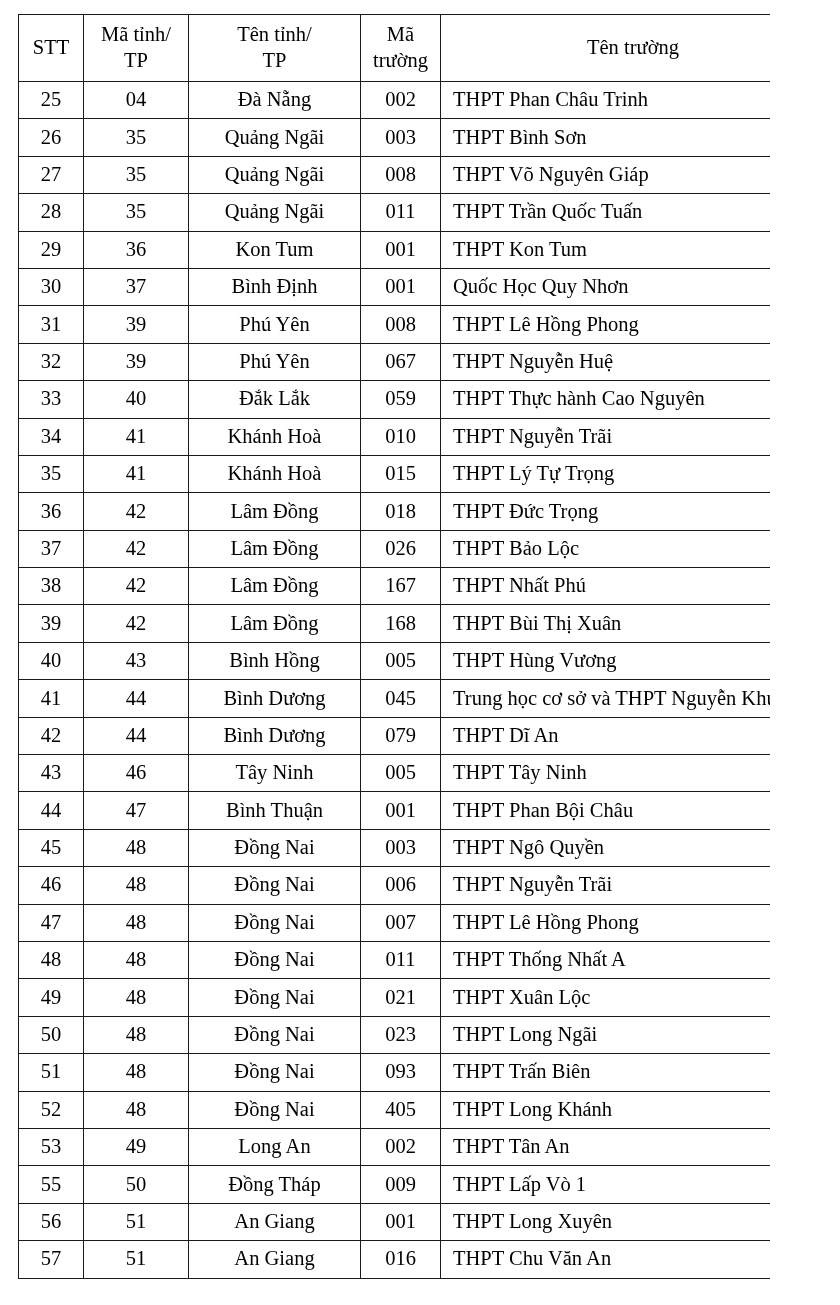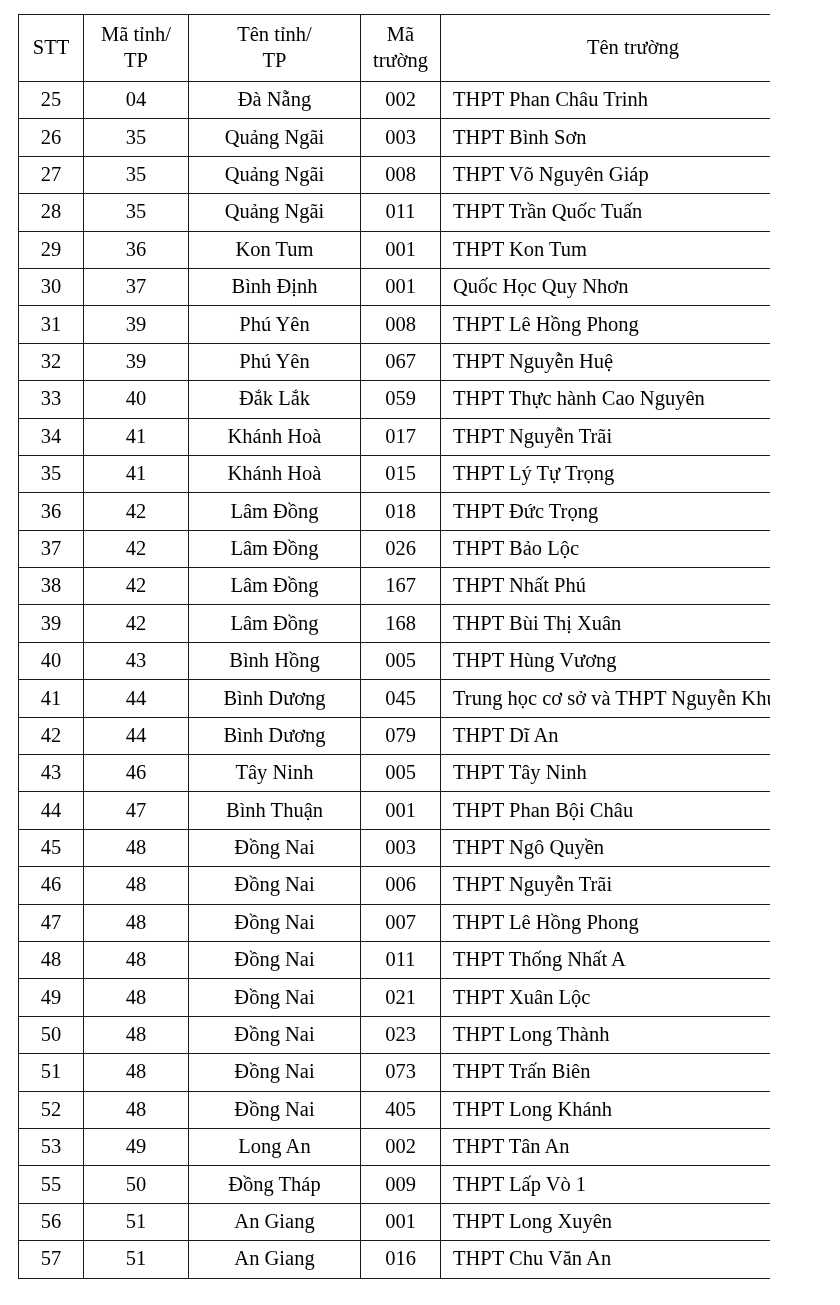--- a/index.html
+++ b/index.html
@@ -164,21 +164,21 @@
           <td class="ctr">33</td>
           <td class="ctr">40</td>
           <td class="ctr">Đắk Lắk</td>
           <td class="ctr">059</td>
           <td class="lft">THPT Thực hành Cao Nguyên</td>
         </tr>
         <tr>
           <td class="ctr">34</td>
           <td class="ctr">41</td>
           <td class="ctr">Khánh Hoà</td>
-          <td class="ctr">017</td>
+          <td class="ctr">010</td>
           <td class="lft">THPT Nguyễn Trãi</td>
         </tr>
         <tr>
           <td class="ctr">35</td>
           <td class="ctr">41</td>
           <td class="ctr">Khánh Hoà</td>
           <td class="ctr">015</td>
           <td class="lft">THPT Lý Tự Trọng</td>
         </tr>
         <tr>
@@ -277,27 +277,27 @@
           <td class="ctr">48</td>
           <td class="ctr">Đồng Nai</td>
           <td class="ctr">021</td>
           <td class="lft">THPT Xuân Lộc</td>
         </tr>
         <tr>
           <td class="ctr">50</td>
           <td class="ctr">48</td>
           <td class="ctr">Đồng Nai</td>
           <td class="ctr">023</td>
-          <td class="lft">THPT Long Thành</td>
+          <td class="lft">THPT Long Ngãi</td>
         </tr>
         <tr>
           <td class="ctr">51</td>
           <td class="ctr">48</td>
           <td class="ctr">Đồng Nai</td>
-          <td class="ctr">073</td>
+          <td class="ctr">093</td>
           <td class="lft">THPT Trấn Biên</td>
         </tr>
         <tr>
           <td class="ctr">52</td>
           <td class="ctr">48</td>
           <td class="ctr">Đồng Nai</td>
           <td class="ctr">405</td>
           <td class="lft">THPT Long Khánh</td>
         </tr>
         <tr>

